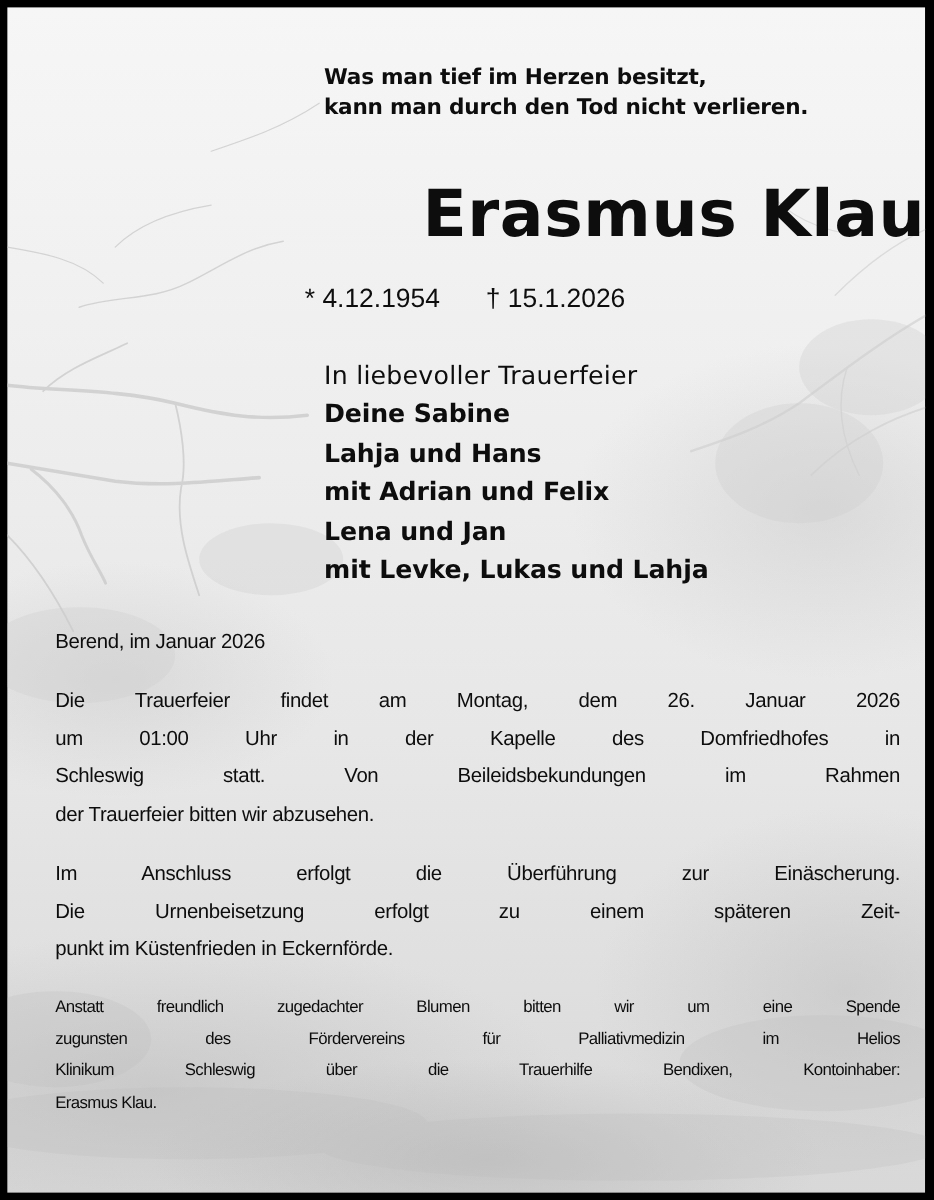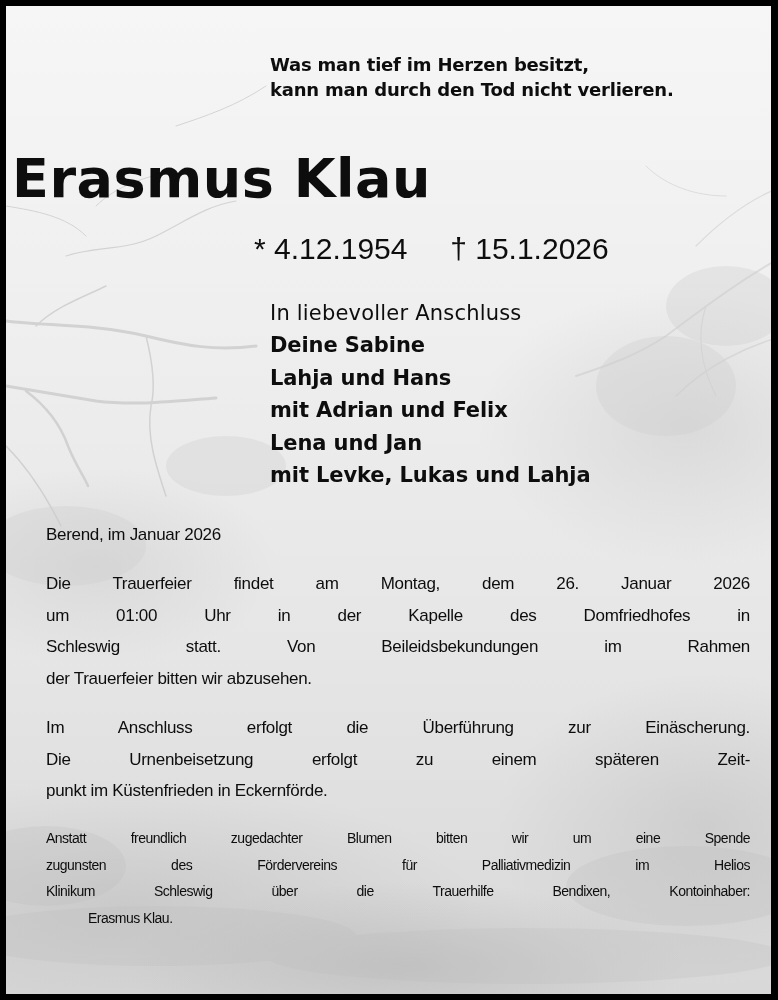--- a/index.html
+++ b/index.html
@@ -46,34 +46,34 @@
       font-weight: bold;
       font-size: 18px;
       line-height: 25px;
       letter-spacing: -0.2px;
       white-space: nowrap;
     }
     .name {
       position: absolute;
       left: 0; right: 0;
       top: 138px;
-      text-align: left;
+      text-align: right;
       font-family: "DejaVu Sans", sans-serif;
       font-weight: bold;
       font-size: 54px;
       line-height: 70px;
       letter-spacing: 0.5px;
       padding-left: 6px;
     }
     .dates {
       position: absolute;
       left: 248px;
       top: 228px;
       font-family: "Liberation Sans", sans-serif;
-      font-size: 30px;
+      font-size: 22px;
       line-height: 30px;
       white-space: nowrap;
     }
     .dates .sep { display: inline-block; width: 26px; }
     .mourners {
       position: absolute;
       left: 264px;
       top: 291px;
       font-family: "DejaVu Sans", sans-serif;
       font-size: 21px;
@@ -102,21 +102,21 @@
       position: absolute;
       left: 40px;
       width: 704px;
       top: 819px;
       font-family: "Liberation Sans", sans-serif;
       font-size: 14px;
       line-height: 26.5px;
       letter-spacing: -0.5px;
     }
     .donation .line { display: block; text-align: justify; text-align-last: justify; white-space: nowrap; }
-    .donation .line.last { text-align-last: left; margin-left: 42px; }
+    .donation .line.last { text-align-last: left; }
   </style>
 </head>
 <body>
 
 <div class="frame">
   <div class="bg">
     <svg width="778" height="1000" viewBox="0 0 778 1000">
       <g fill="none" stroke="#c9c9c9" stroke-linecap="round" opacity="0.75">
         <path d="M0 315 C40 320 90 318 140 330 C180 340 210 345 250 340" stroke-width="3"></path>
         <path d="M0 380 C30 385 60 390 90 395 C130 400 170 395 210 392" stroke-width="3"></path>
@@ -161,21 +161,21 @@
 
     <div class="dates">
       <span>*</span>
       <span>4.12.1954</span>
       <span class="sep"></span>
       <span>†</span>
       <span>15.1.2026</span>
     </div>
 
     <div class="mourners">
-      <div class="intro">In liebevoller Anschluss</div>
+      <div class="intro">In liebevoller Trauerfeier</div>
       <div class="m">Deine Sabine</div>
       <div class="m">Lahja und Hans</div>
       <div class="m">mit Adrian und Felix</div>
       <div class="m">Lena und Jan</div>
       <div class="m">mit Levke, Lukas und Lahja</div>
     </div>
 
     <div class="body-text place">
       <span class="line last" style="white-space: nowrap;">Berend, im Januar 2026</span>
     </div>

